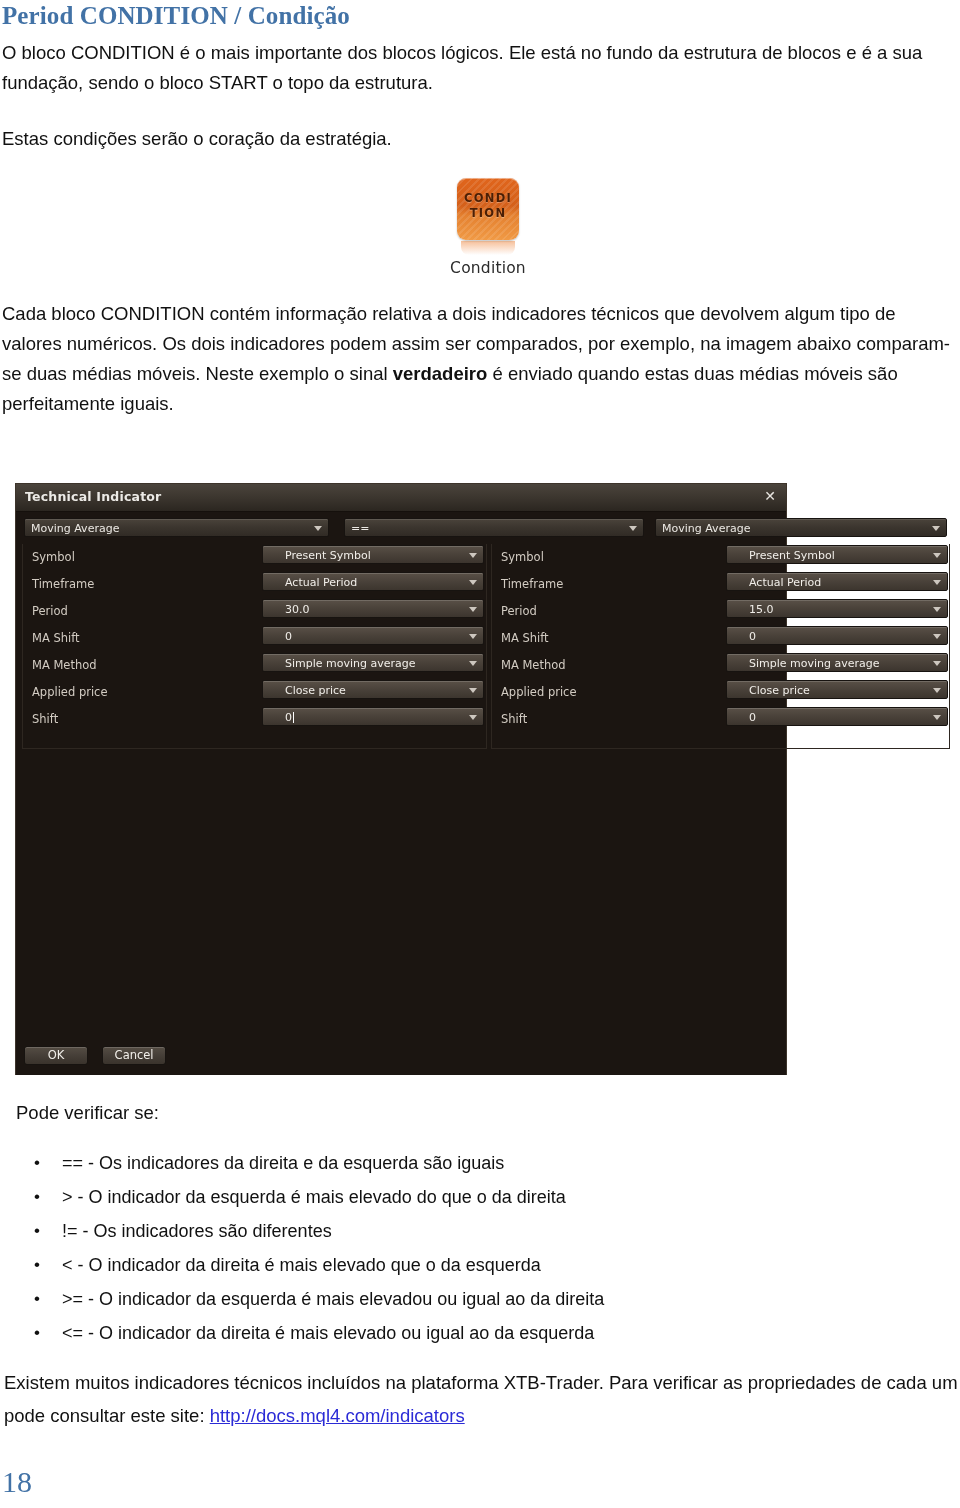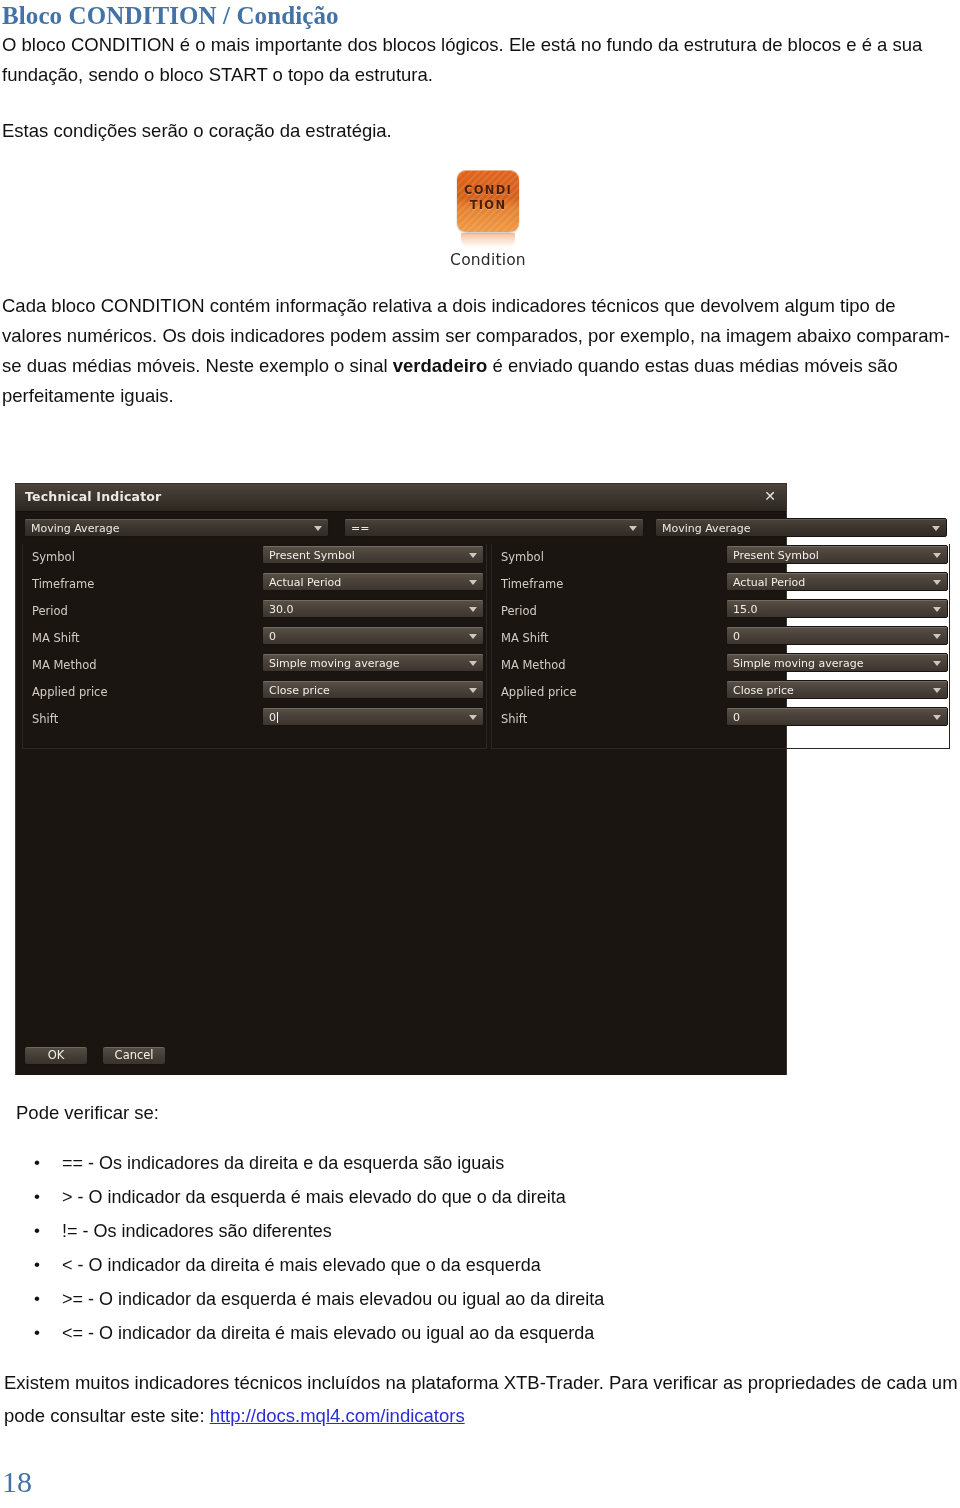--- a/index.html
+++ b/index.html
@@ -33,21 +33,21 @@
     letter-spacing: 0.1px;
   }
 
   .body-par {
     font-size: 18.5px;
     line-height: 30px;
     color: #111111;
     margin: 0;
     padding: 0 8px 0 2px;
   }
-  .par-1 { }
+  .par-1 { margin-top: 8px; }
   .par-2 { margin-top: 26px; }
 
   
   .figure {
     width: 960px;
     text-align: center;
     margin-top: 24px;
     margin-left: 8px;
   }
   .cond-icon-wrap {
@@ -209,21 +209,21 @@
     border-radius: 2px;
     background: linear-gradient(180deg, #595047 0%, #4a423a 48%, #3c352e 100%);
     box-shadow: inset 0 1px 0 rgba(255,255,255,0.16);
     font-size: 11px;
     color: #f1eee9;
   }
   .panel-left  .param-field { left: 238px; width: 222px; }
   .panel-right .param-field { left: 233px; width: 222px; }
   .param-value {
     position: absolute;
-    left: 6px; top: 3px;
+    left: 22px; top: 3px;
     white-space: nowrap;
   }
   .text-caret {
     display: inline-block;
     width: 1px;
     height: 11px;
     background: #ffffff;
     vertical-align: -2px;
     margin-left: 1px;
   }
@@ -325,21 +325,21 @@
     font-size: 30px;
     color: #4272a6;
   }
   b.strong { font-weight: bold; }
 </style>
 </head>
 <body>
 
 <div class="doc">
 
-  <h1 class="page-heading">Bloco CONDITION / Condição</h1>
+  <h1 class="page-heading">Period CONDITION / Condição</h1>
 
   <p class="body-par par-1">O bloco CONDITION é o mais importante dos blocos lógicos. Ele está no fundo da estrutura de blocos e é a sua fundação, sendo o bloco START o topo da estrutura.</p>
 
   <p class="body-par par-2">Estas condições serão o coração da estratégia.</p>
 
   <div class="figure">
     <div class="cond-icon-wrap">
       <div class="cond-icon">
         <div class="cond-icon-text">
           <span>CONDI</span><br>

